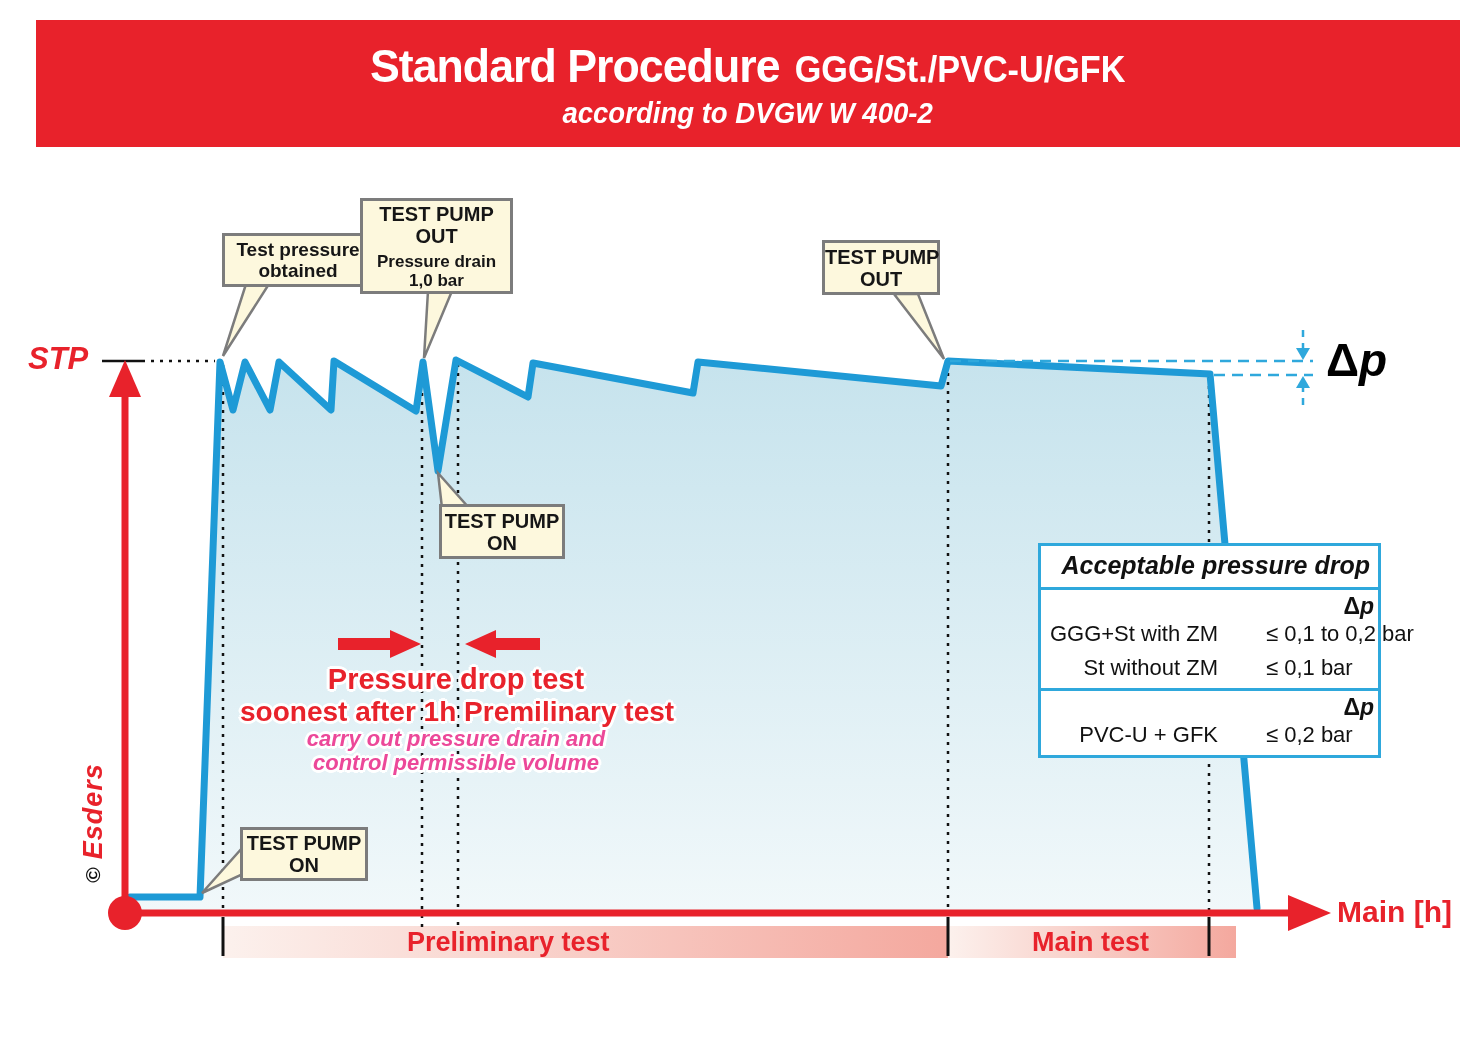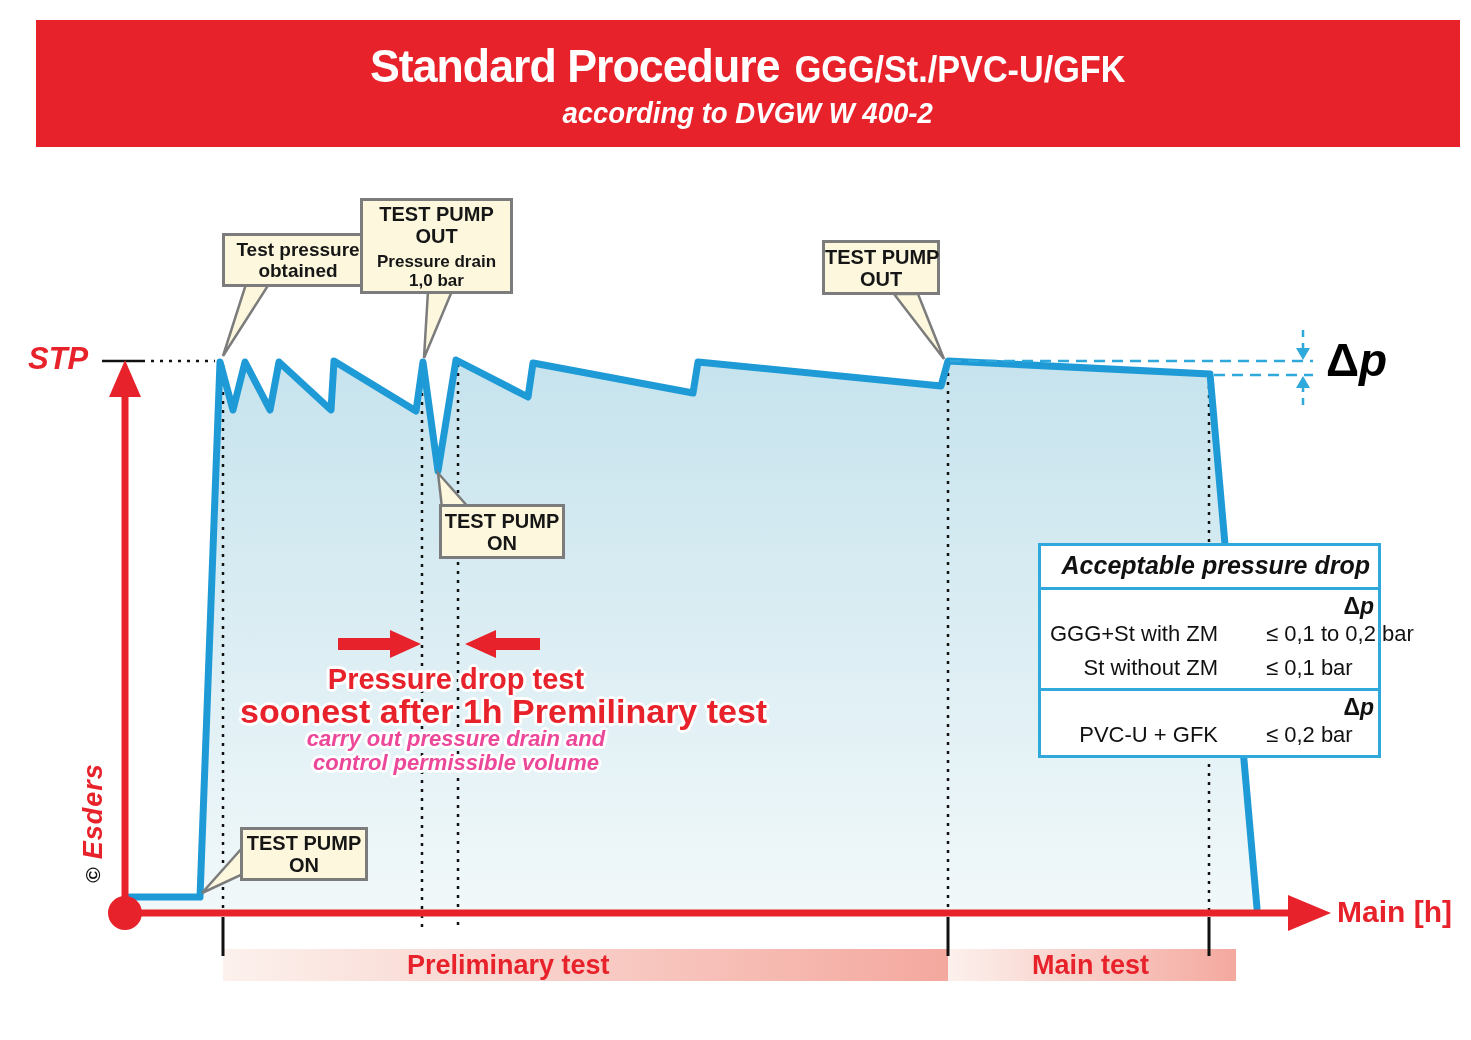--- a/index.html
+++ b/index.html
@@ -43,21 +43,21 @@
   #co-out-drain .gap{height:5px;}
   #co-out-main{left:822px;top:240px;width:118px;height:55px;}
   #co-on-mid{left:439px;top:504px;width:126px;height:55px;}
   #co-on-start{left:240px;top:827px;width:128px;height:54px;}
 
   
   .halo{text-shadow:-2px -2px 0 #fff,2px -2px 0 #fff,-2px 2px 0 #fff,2px 2px 0 #fff,
     0 -3px 0 #fff,0 3px 0 #fff,-3px 0 0 #fff,3px 0 0 #fff;}
   .drop-test{position:absolute;left:240px;top:663px;width:432px;text-align:center;z-index:3;}
   .dt-title{color:var(--red,#E8222B);font-size:29px;font-weight:bold;line-height:33px;white-space:nowrap;}
-  .dt-sub{color:var(--red,#E8222B);font-size:34px;font-weight:bold;line-height:31px;white-space:nowrap;}
+  .dt-sub{color:var(--red,#E8222B);font-size:28px;font-weight:bold;line-height:31px;white-space:nowrap;}
   .dt-note{color:#ec4899;font-size:22px;font-weight:bold;font-style:italic;line-height:24px;white-space:nowrap;}
 
   
   .dp-big{position:absolute;left:1326px;top:333px;z-index:3;color:#000;white-space:nowrap;}
   .dp-big .delta{font-size:46px;font-weight:600;}
   .dp-big .p{font-size:46px;font-weight:bold;font-style:italic;}
 
   
   .ptable{position:absolute;left:1038px;top:543px;width:343px;z-index:3;
     background:#fff;border:3px solid var(--table-border,#2FA8DC);color:#111;text-align:right;}
@@ -65,21 +65,21 @@
     padding:5px 8px 7px 8px;white-space:nowrap;}
   .ptable .t-sec{border-top:3px solid var(--table-border,#2FA8DC);padding:3px 4px 8px 7px;}
   .dp-line .delta{font-size:23px;font-weight:600;}
   .dp-line .p{font-size:23px;font-weight:bold;font-style:italic;}
   .t-row{display:flex;font-size:22px;line-height:25px;margin-top:1px;white-space:nowrap;gap:48px;}
   .t-row.spaced{margin-top:9px;}
   .t-lab{width:170px;flex:none;}
 
   
   .band{position:absolute;top:926px;height:32px;z-index:1;
-    background:linear-gradient(to right,#FCF1ED, #F4A89E);margin-top:23px;}
+    background:linear-gradient(to right,#FCF1ED, #F4A89E);}
   #band-preliminary{left:223px;width:725px;}
   #band-main{left:948px;width:288px;}
   .band-label{position:absolute;top:1px;color:var(--red,#E8222B);
     font-size:27px;font-weight:bold;white-space:nowrap;z-index:3;}
   #band-preliminary .band-label{left:184px;}
   #band-main .band-label{left:84px;}
 
   
   .credit{position:absolute;left:28px;top:808px;width:130px;height:30px;z-index:3;
     transform:rotate(-90deg);text-align:center;white-space:nowrap;}

